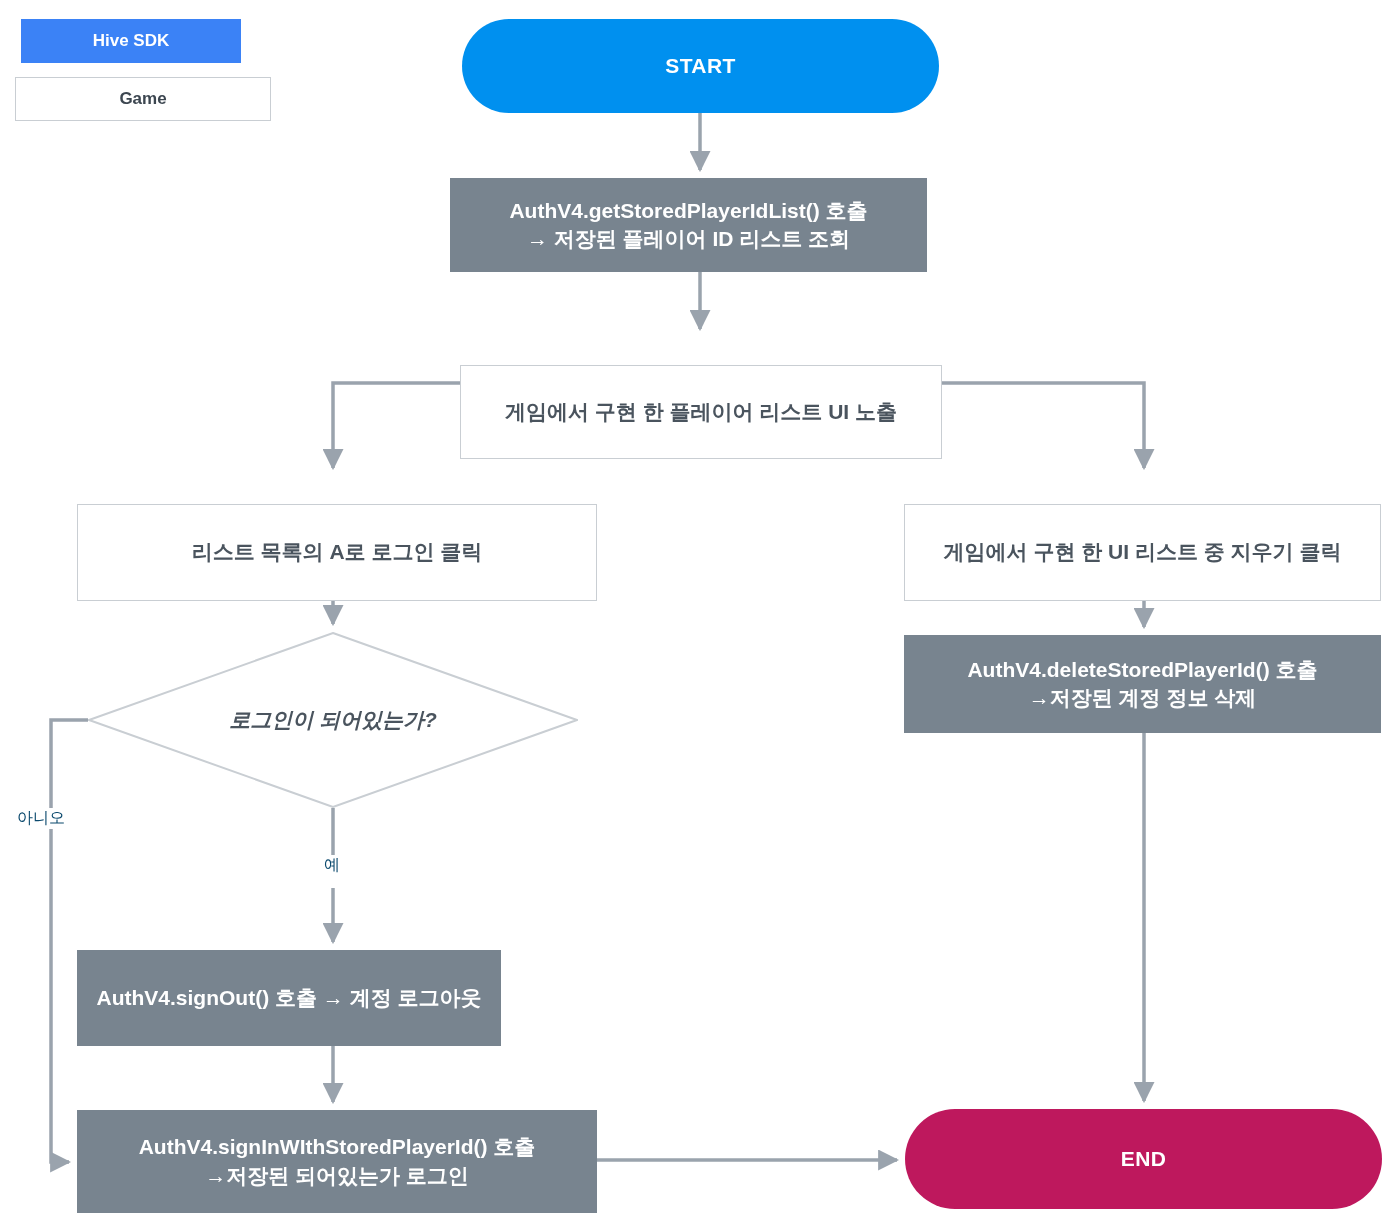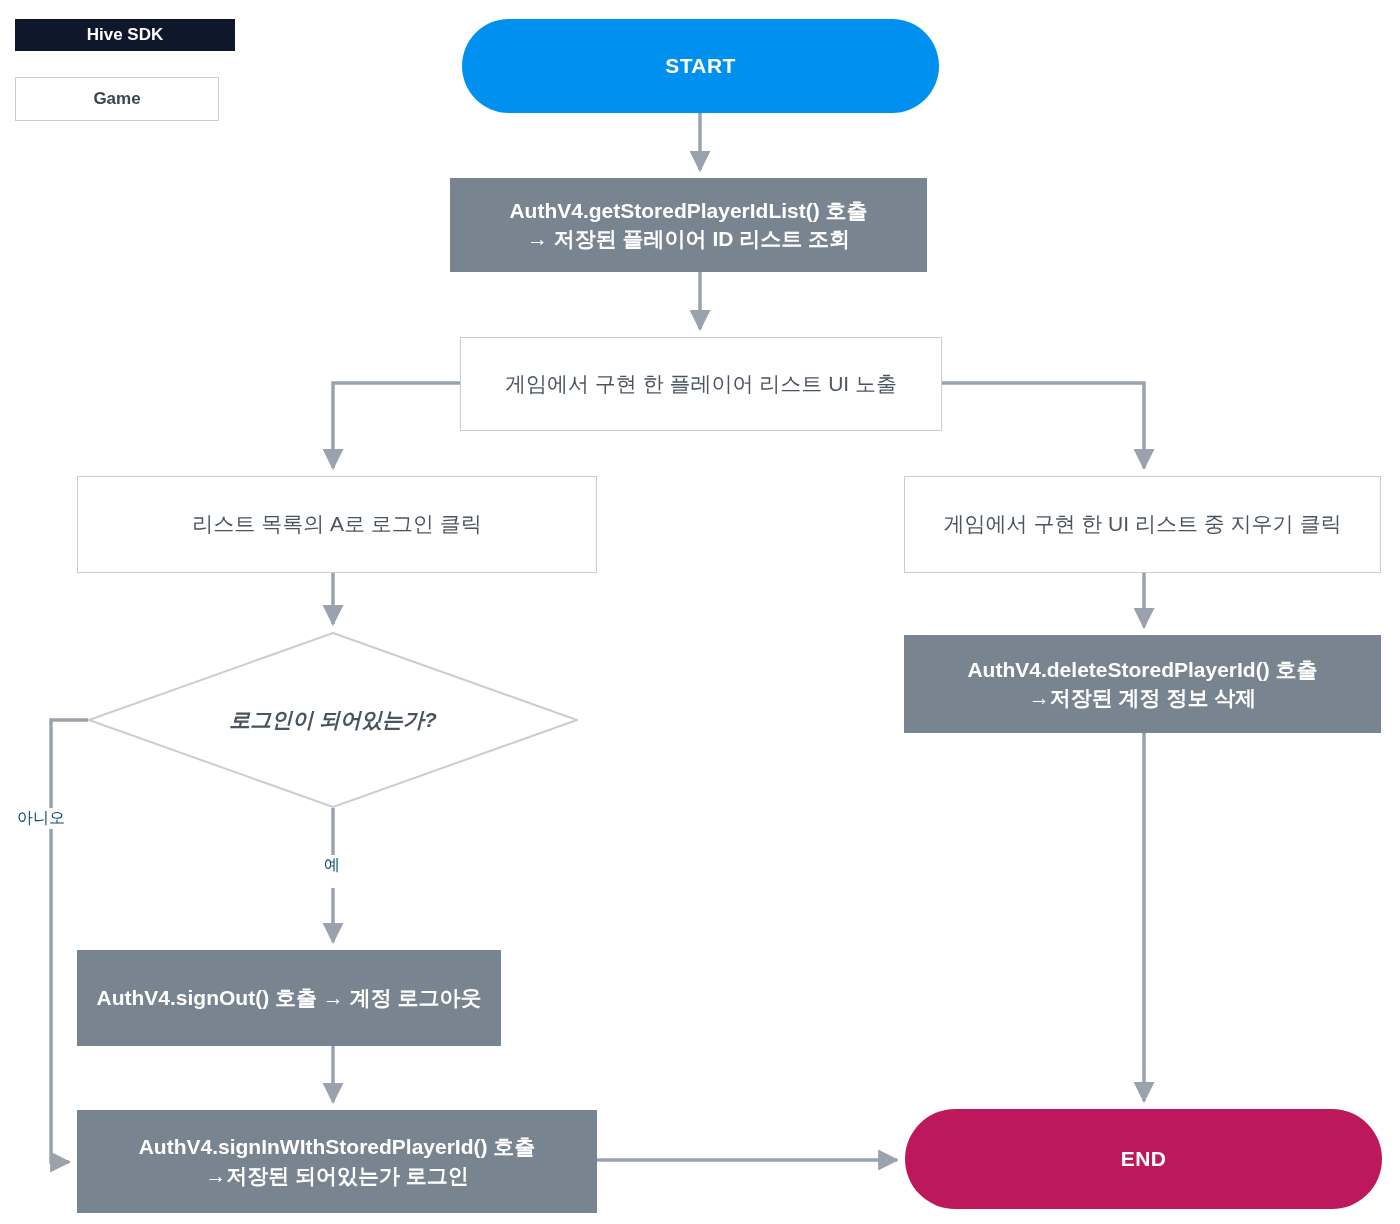--- a/index.html
+++ b/index.html
@@ -31,33 +31,33 @@
     display: flex;
     align-items: center;
     justify-content: center;
     text-align: center;
     line-height: 1.34;
     white-space: pre-line;
     z-index: 2;
   }
   
   .legend-sdk {
-    left: 15px;
+    left: 21px;
     top: 19px;
     width: 220px;
-    height: 32px;
-    background: #0f172a;
+    height: 44px;
+    background: #3b82f6;
     color: #ffffff;
     font-size: 17px;
     font-weight: 700;
   }
   .legend-game {
     left: 15px;
     top: 77px;
-    width: 204px;
+    width: 256px;
     height: 44px;
     background: #ffffff;
     border: 1px solid #c9ced3;
     color: #3c4650;
     font-size: 17px;
     font-weight: 700;
   }
   
   .terminator-start {
     left: 462px;
@@ -88,21 +88,22 @@
     background: #78848f;
     color: #ffffff;
     font-size: 21px;
     font-weight: 700;
   }
   .proc-game {
     background: #ffffff;
     border: 1px solid #c9ced3;
     color: #4a545e;
     font-size: 21px;
-    font-weight: 400;
+    font-weight: 700;
+    margin-top: 28px;
   }
   .n-getstored   { left: 450px;  top: 178px;  width: 477px; height: 94px; }
   .n-listui      { left: 460px;  top: 337px;  width: 482px; height: 94px; }
   .n-clicklogin  { left: 77px;   top: 476px;  width: 520px; height: 97px; }
   .n-clickdelete { left: 904px;  top: 476px;  width: 477px; height: 97px; }
   .n-deletecall  { left: 904px;  top: 635px;  width: 477px; height: 98px; }
   .n-signout     { left: 77px;   top: 950px;  width: 424px; height: 96px; }
   .n-signin      { left: 77px;   top: 1110px; width: 520px; height: 103px; }
 
   

